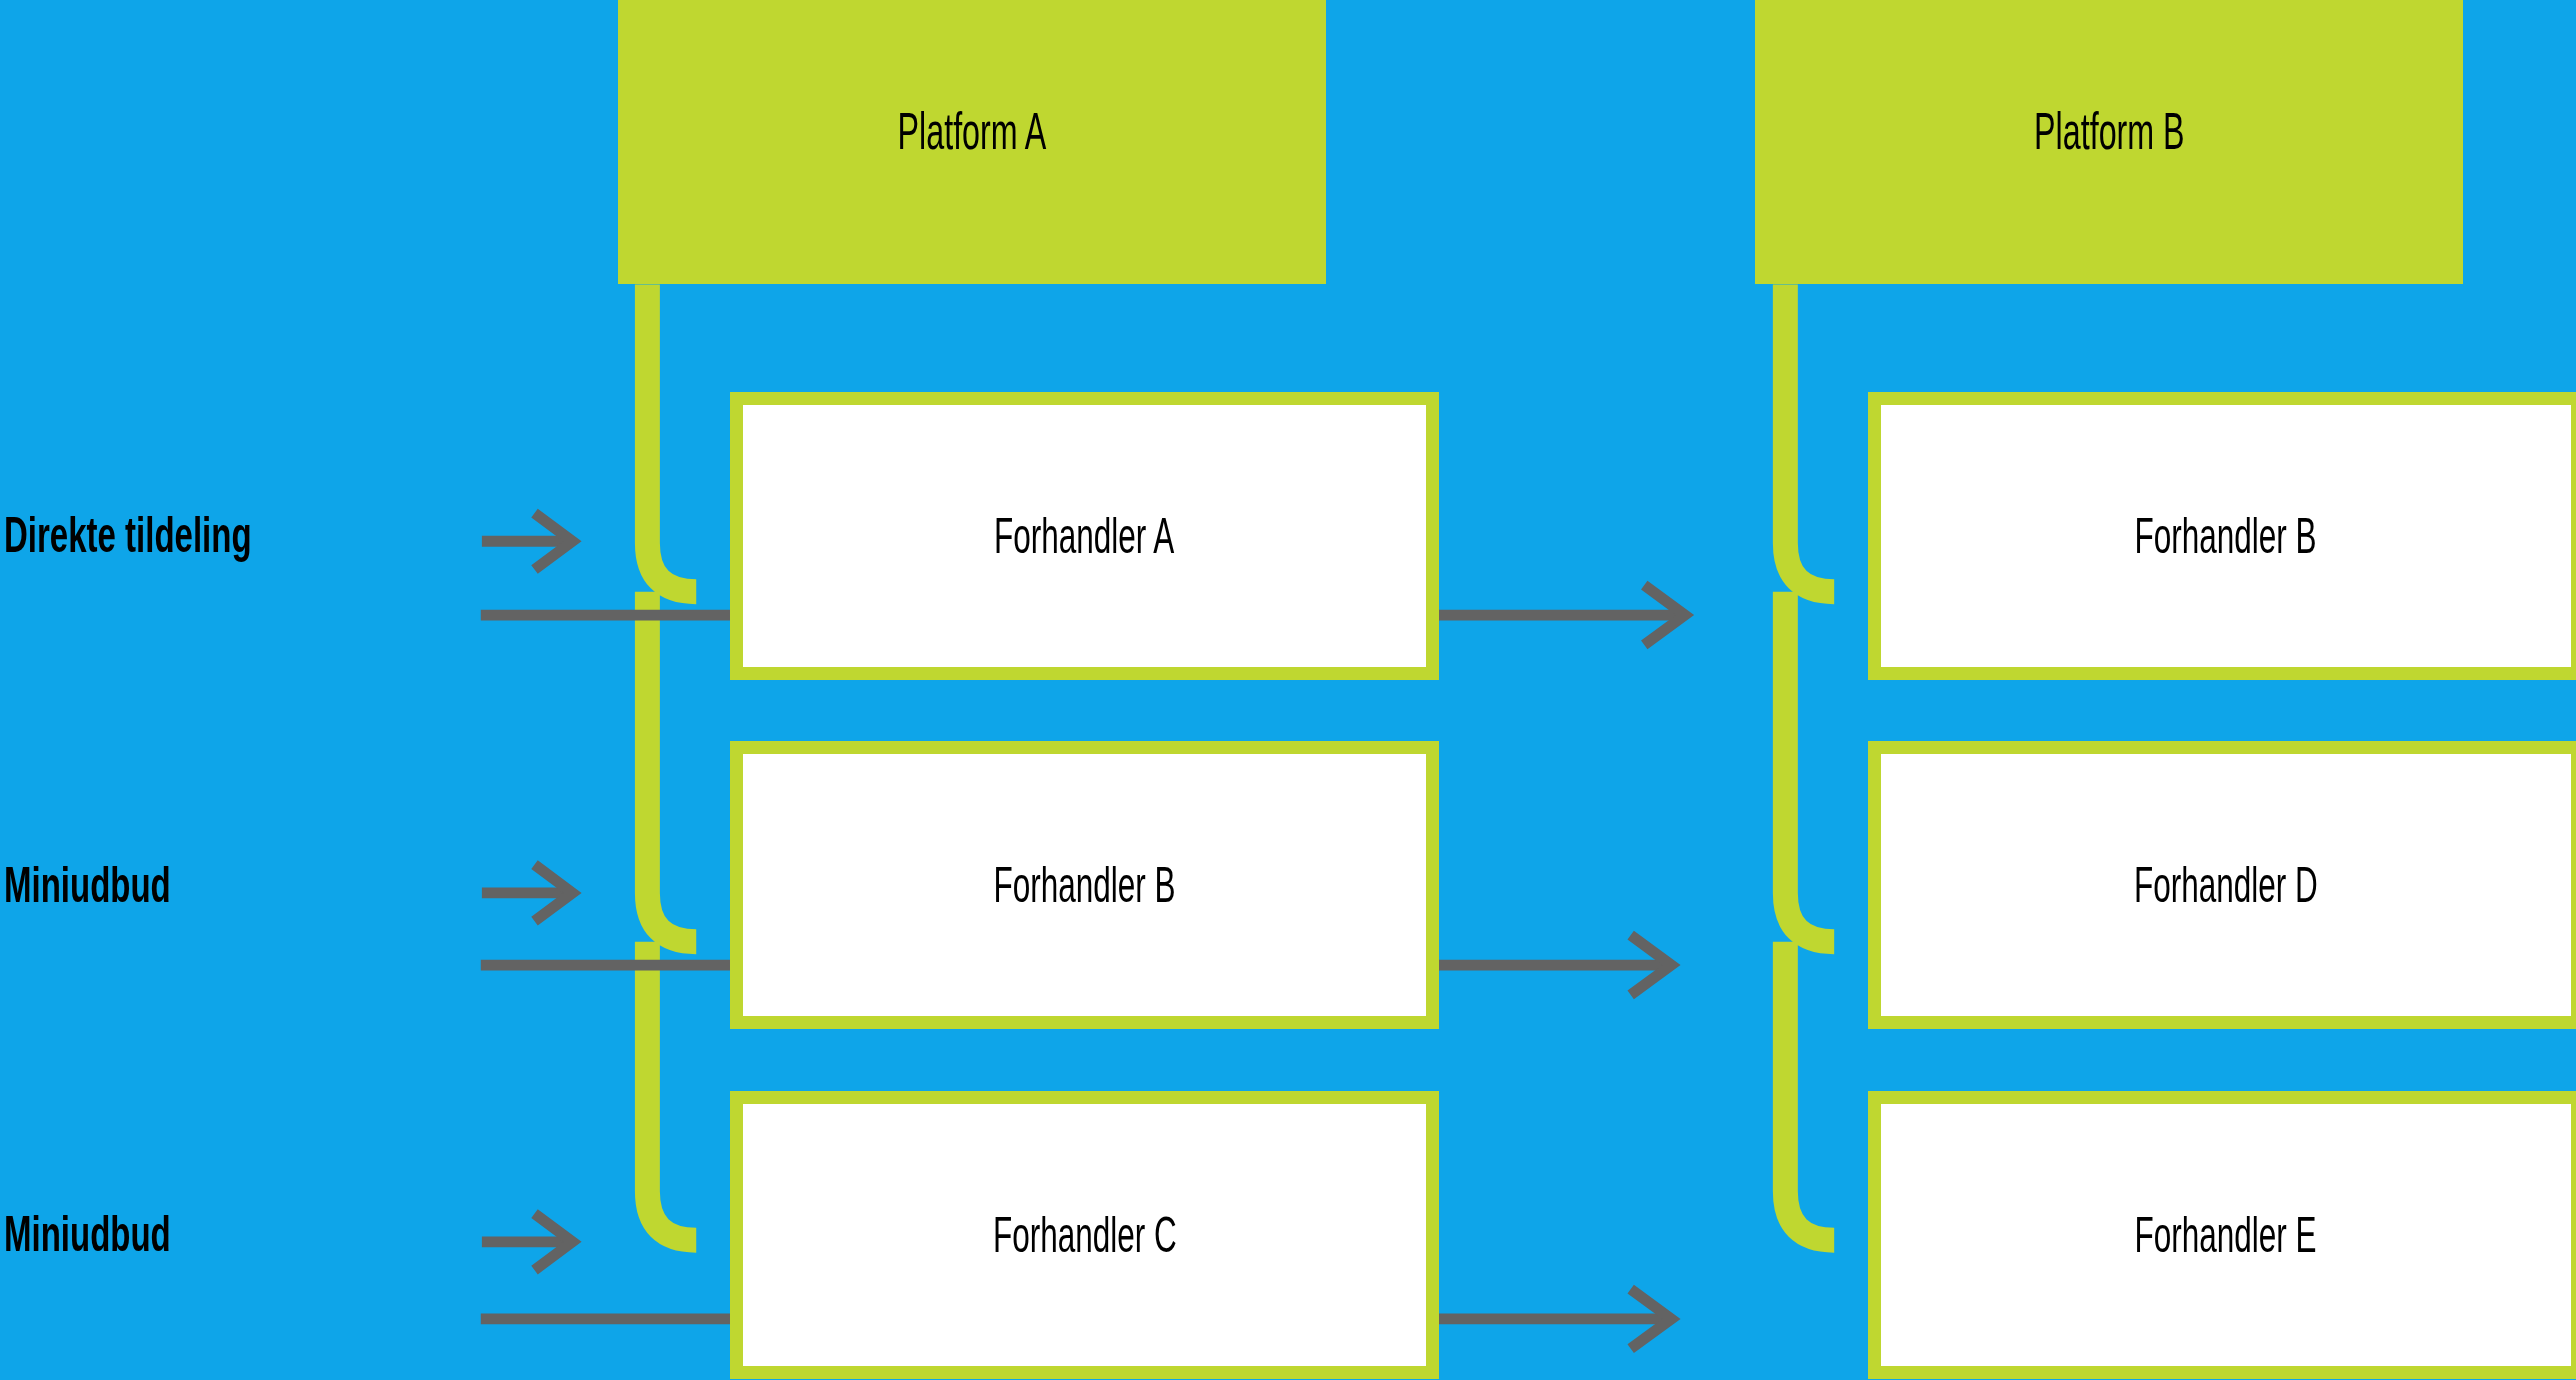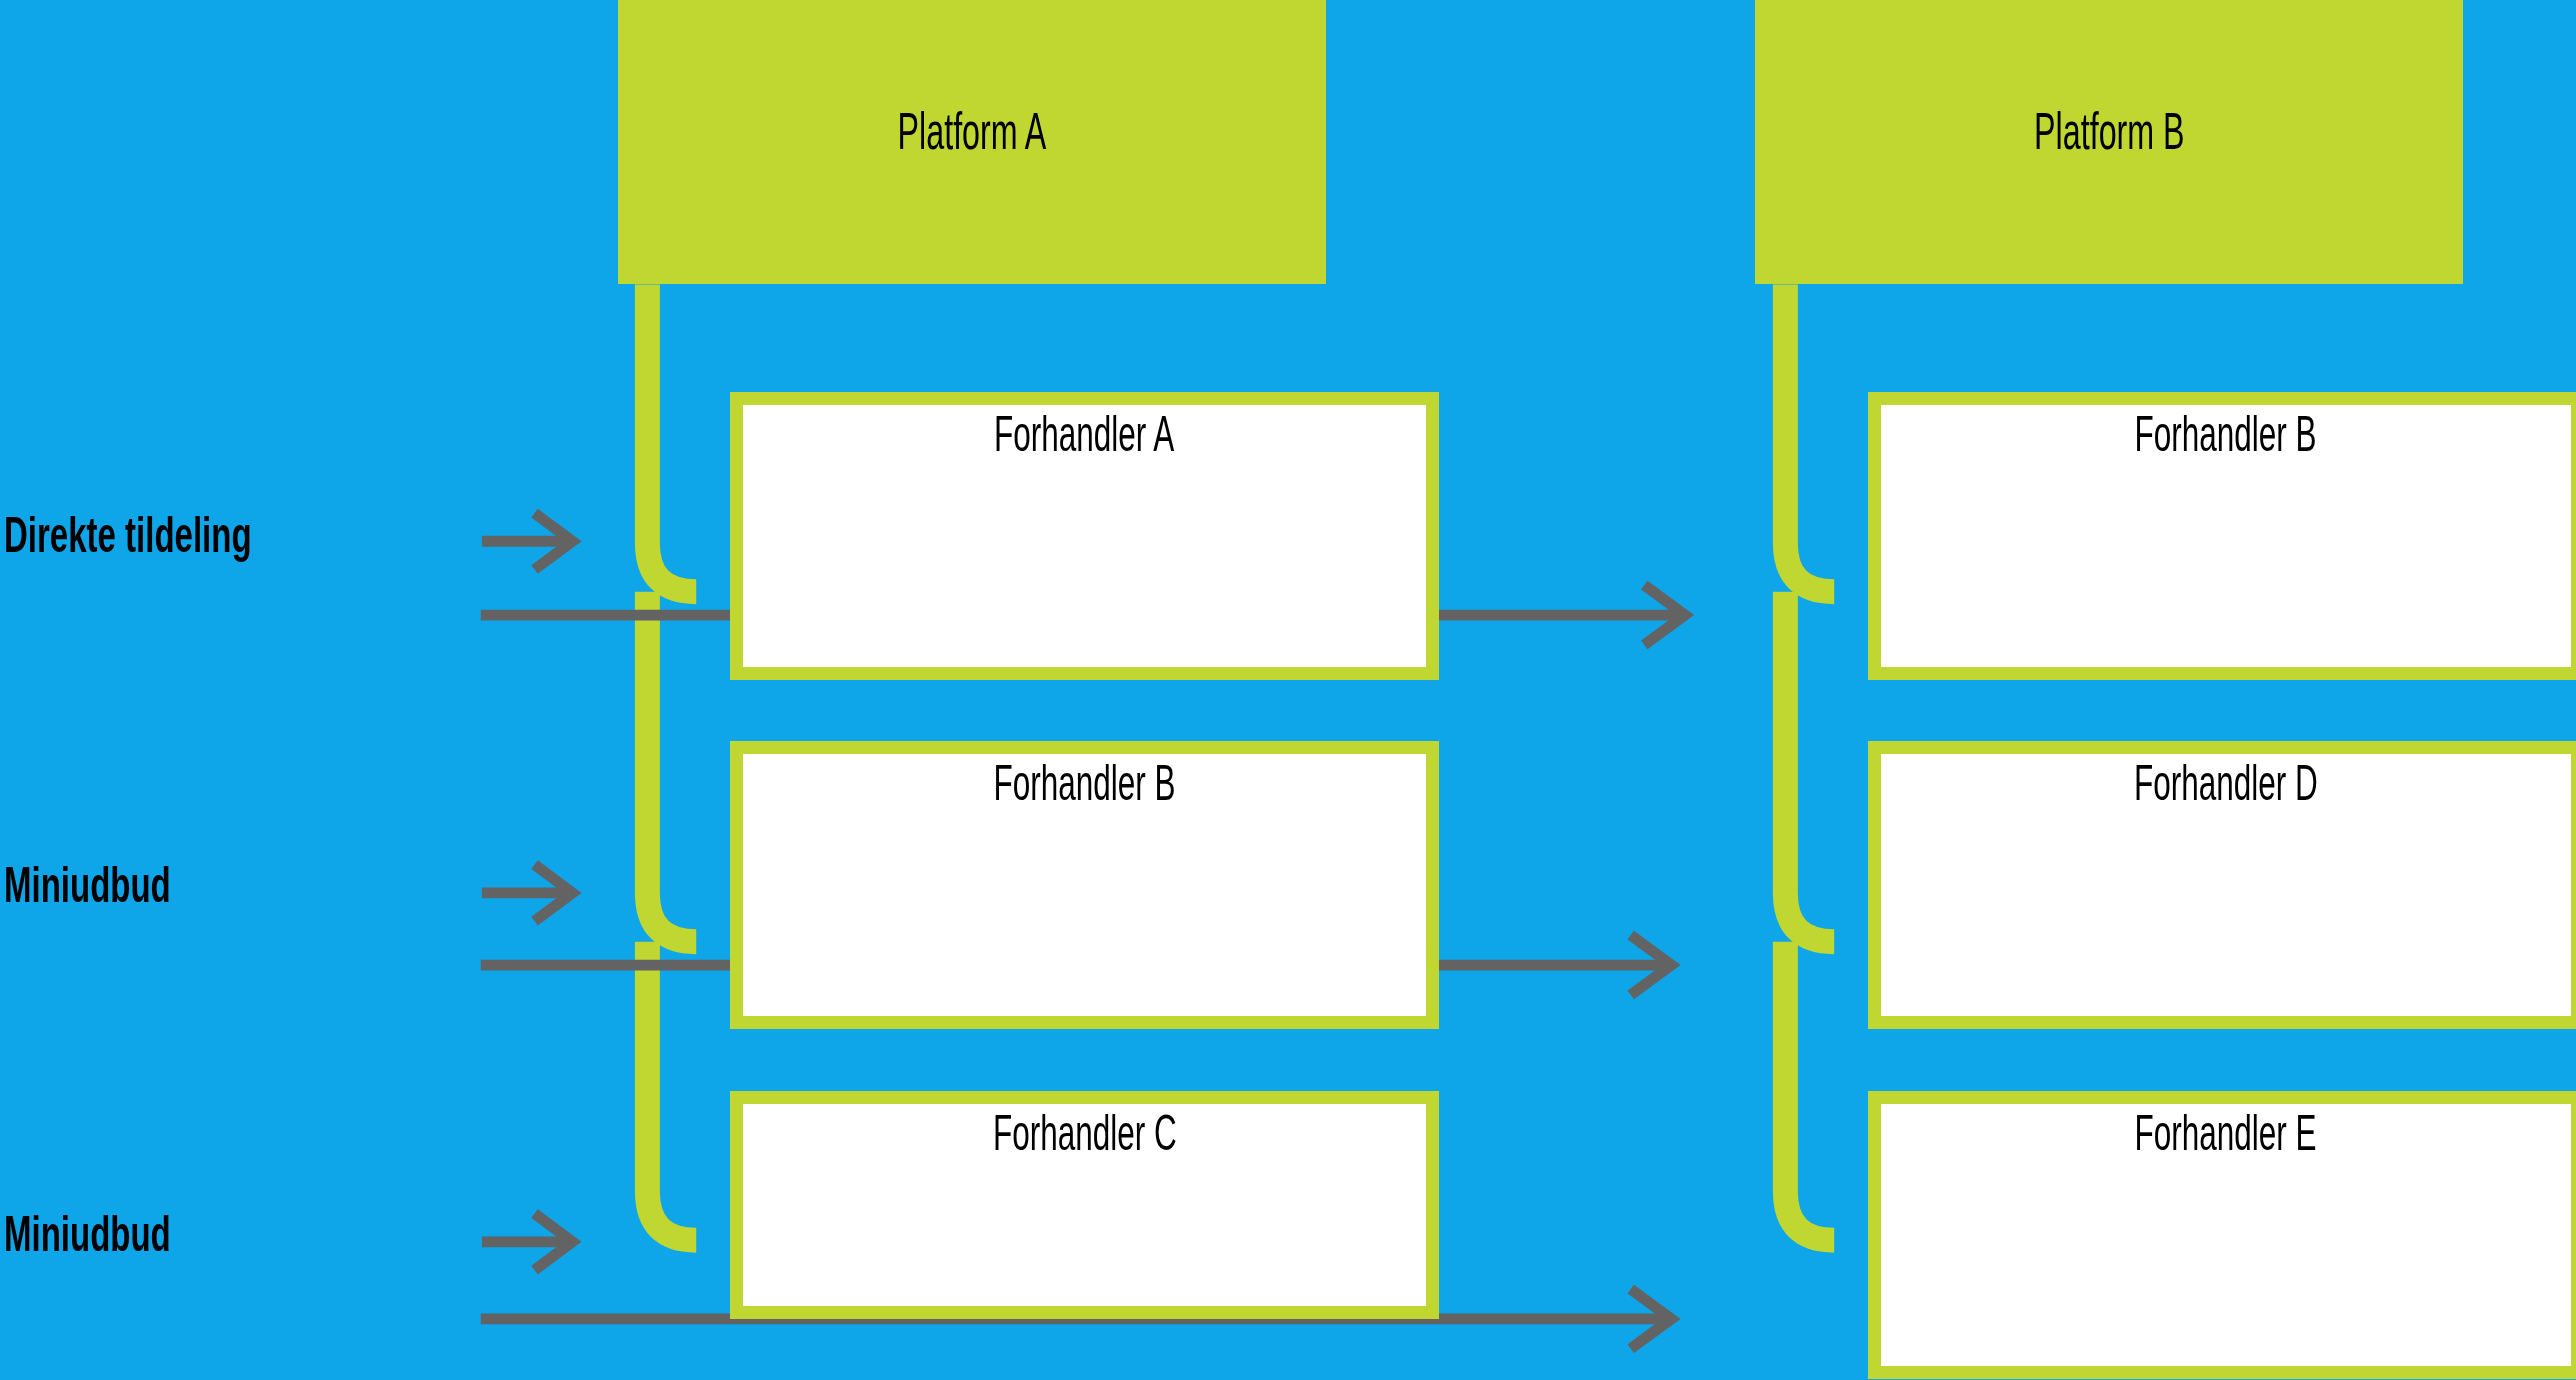--- a/index.html
+++ b/index.html
@@ -44,36 +44,36 @@
   }
   #platform-a-banner { left: 618px; top: -22px;  width: 708px; height: 306px; }
   #platform-b-banner { left: 1755px; top: -22px;  width: 708px; height: 306px; }
 
   
   .forhandler-box {
     position: absolute;
     box-sizing: border-box;
     background: #ffffff;
     display: flex;
-    align-items: flex-start;
+    align-items: center;
     justify-content: center;
   }
   .forhandler-box .forhandler-label {
     font-size: 50px;
     font-weight: 400;
     color: #000000;
     white-space: nowrap;
     transform: scaleX(0.63);
     transform-origin: center center;
   }
 
   
   #box-forhandler-a { left: 730px; top: 392px;  width: 709px; height: 288px; }
   #box-forhandler-b { left: 730px; top: 741px; width: 709px; height: 288px; }
-  #box-forhandler-c { left: 730px; top: 1091px; width: 709px; height: 228px; }
+  #box-forhandler-c { left: 730px; top: 1091px; width: 709px; height: 288px; }
   
   #box-forhandler-b2 { left: 1868px; top: 392px;  width: 716px; height: 288px; }
   #box-forhandler-d  { left: 1868px; top: 741px; width: 716px; height: 288px; }
   #box-forhandler-e  { left: 1868px; top: 1091px; width: 716px; height: 288px; }
 
   
   .procedure-label {
     position: absolute;
     font-size: 50px;
     font-weight: 700;

